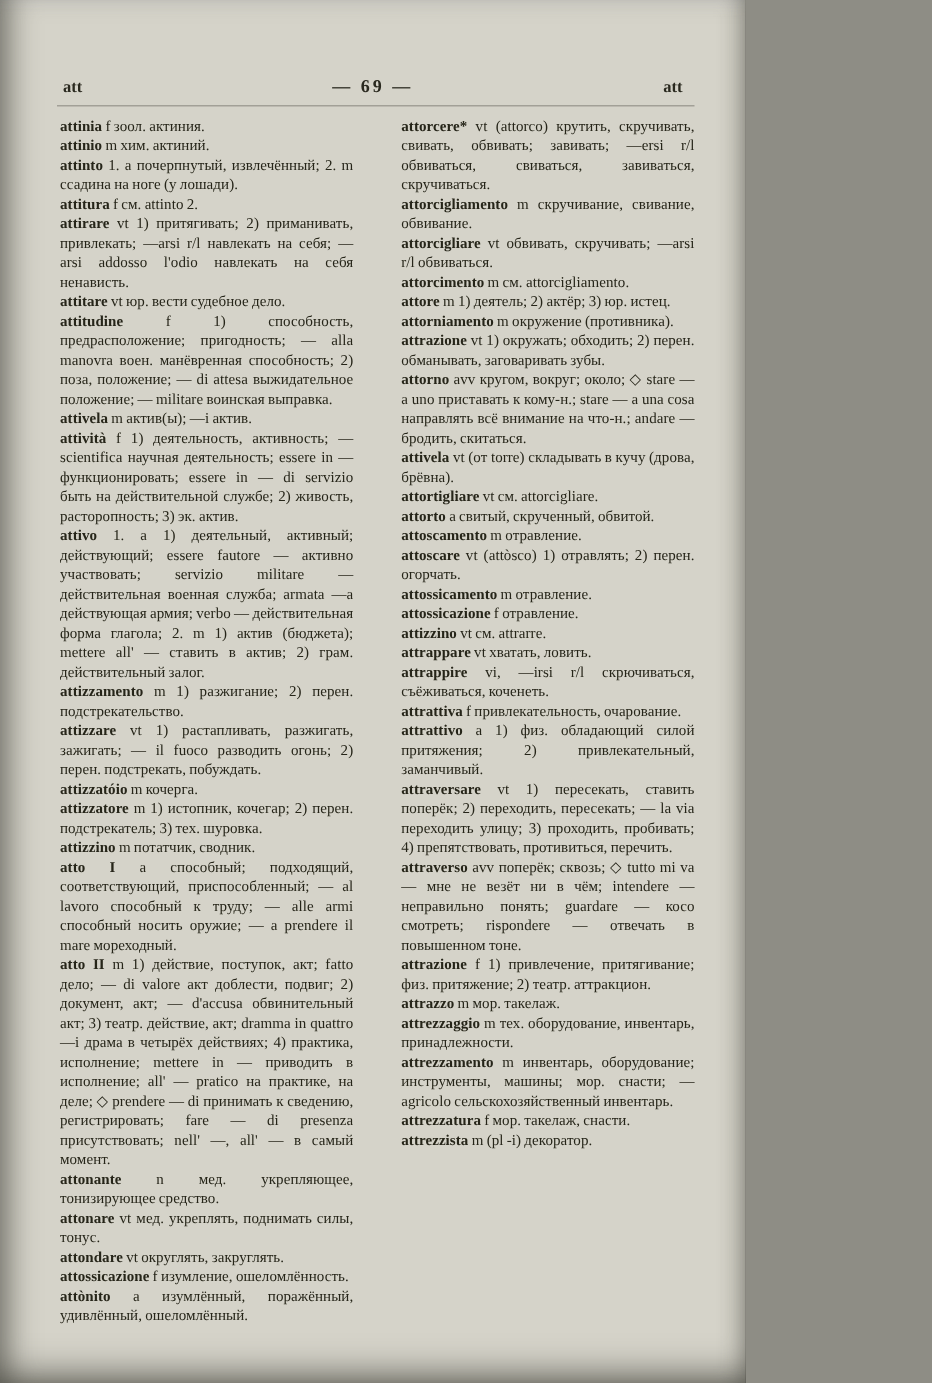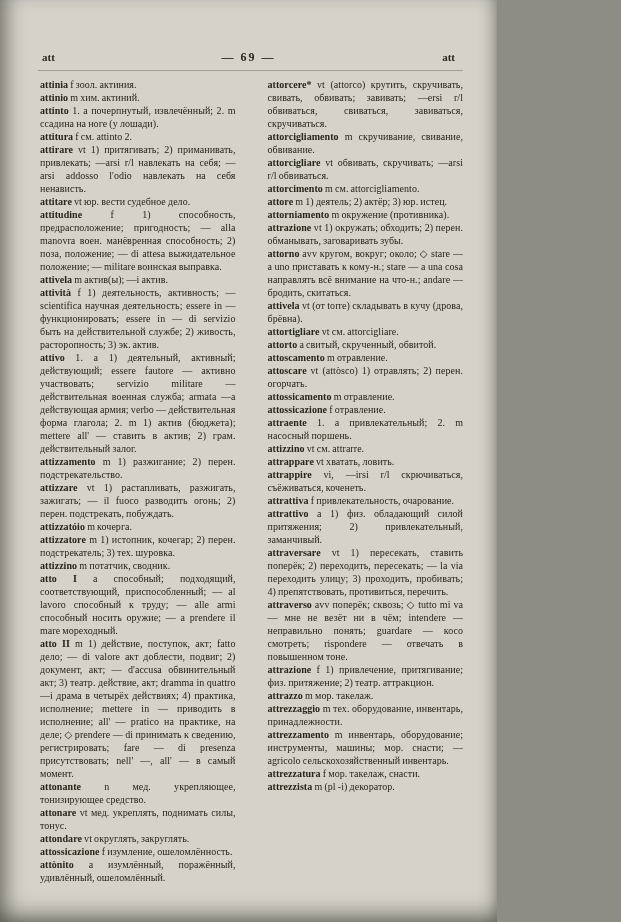--- a/index.html
+++ b/index.html
@@ -87,21 +87,20 @@
         <p class="entry"><b>attorniamento</b> m окружение (противника).</p>
         <p class="entry"><b>attrazione</b> vt 1) окружать; обходить; 2) перен. обманывать, заговаривать зубы.</p>
         <p class="entry"><b>attorno</b> avv кругом, вокруг; около; ◇ stare — a uno приставать к кому-н.; stare — a una cosa направлять всё внимание на что-н.; andare — бродить, скитаться.</p>
         <p class="entry"><b>attivela</b> vt (от torre) складывать в кучу (дрова, брёвна).</p>
         <p class="entry"><b>attortigliare</b> vt см. attorcigliare.</p>
         <p class="entry"><b>attorto</b> a свитый, скрученный, обвитой.</p>
         <p class="entry"><b>attoscamento</b> m отравление.</p>
         <p class="entry"><b>attoscare</b> vt (attòsco) 1) отравлять; 2) перен. огорчать.</p>
         <p class="entry"><b>attossicamento</b> m отравление.</p>
         <p class="entry"><b>attossicazione</b> f отравление.</p>
-        <p class="entry"><b>attraente</b> 1. a привлекательный; 2. m насосный поршень.</p>
         <p class="entry"><b>attizzino</b> vt см. attrarre.</p>
         <p class="entry"><b>attrappare</b> vt хватать, ловить.</p>
         <p class="entry"><b>attrappire</b> vi, —irsi r/l скрючиваться, съёживаться, коченеть.</p>
         <p class="entry"><b>attrattiva</b> f привлекательность, очарование.</p>
         <p class="entry"><b>attrattivo</b> a 1) физ. обладающий силой притяжения; 2) привлекательный, заманчивый.</p>
         <p class="entry"><b>attraversare</b> vt 1) пересекать, ставить поперёк; 2) переходить, пересекать; — la via переходить улицу; 3) проходить, пробивать; 4) препятствовать, противиться, перечить.</p>
         <p class="entry"><b>attraverso</b> avv поперёк; сквозь; ◇ tutto mi va — мне не везёт ни в чём; intendere — неправильно понять; guardare — косо смотреть; rispondere — отвечать в повышенном тоне.</p>
         <p class="entry"><b>attrazione</b> f 1) привлечение, притягивание; физ. притяжение; 2) театр. аттракцион.</p>
         <p class="entry"><b>attrazzo</b> m мор. такелаж.</p>
         <p class="entry"><b>attrezzaggio</b> m тех. оборудование, инвентарь, принадлежности.</p>

